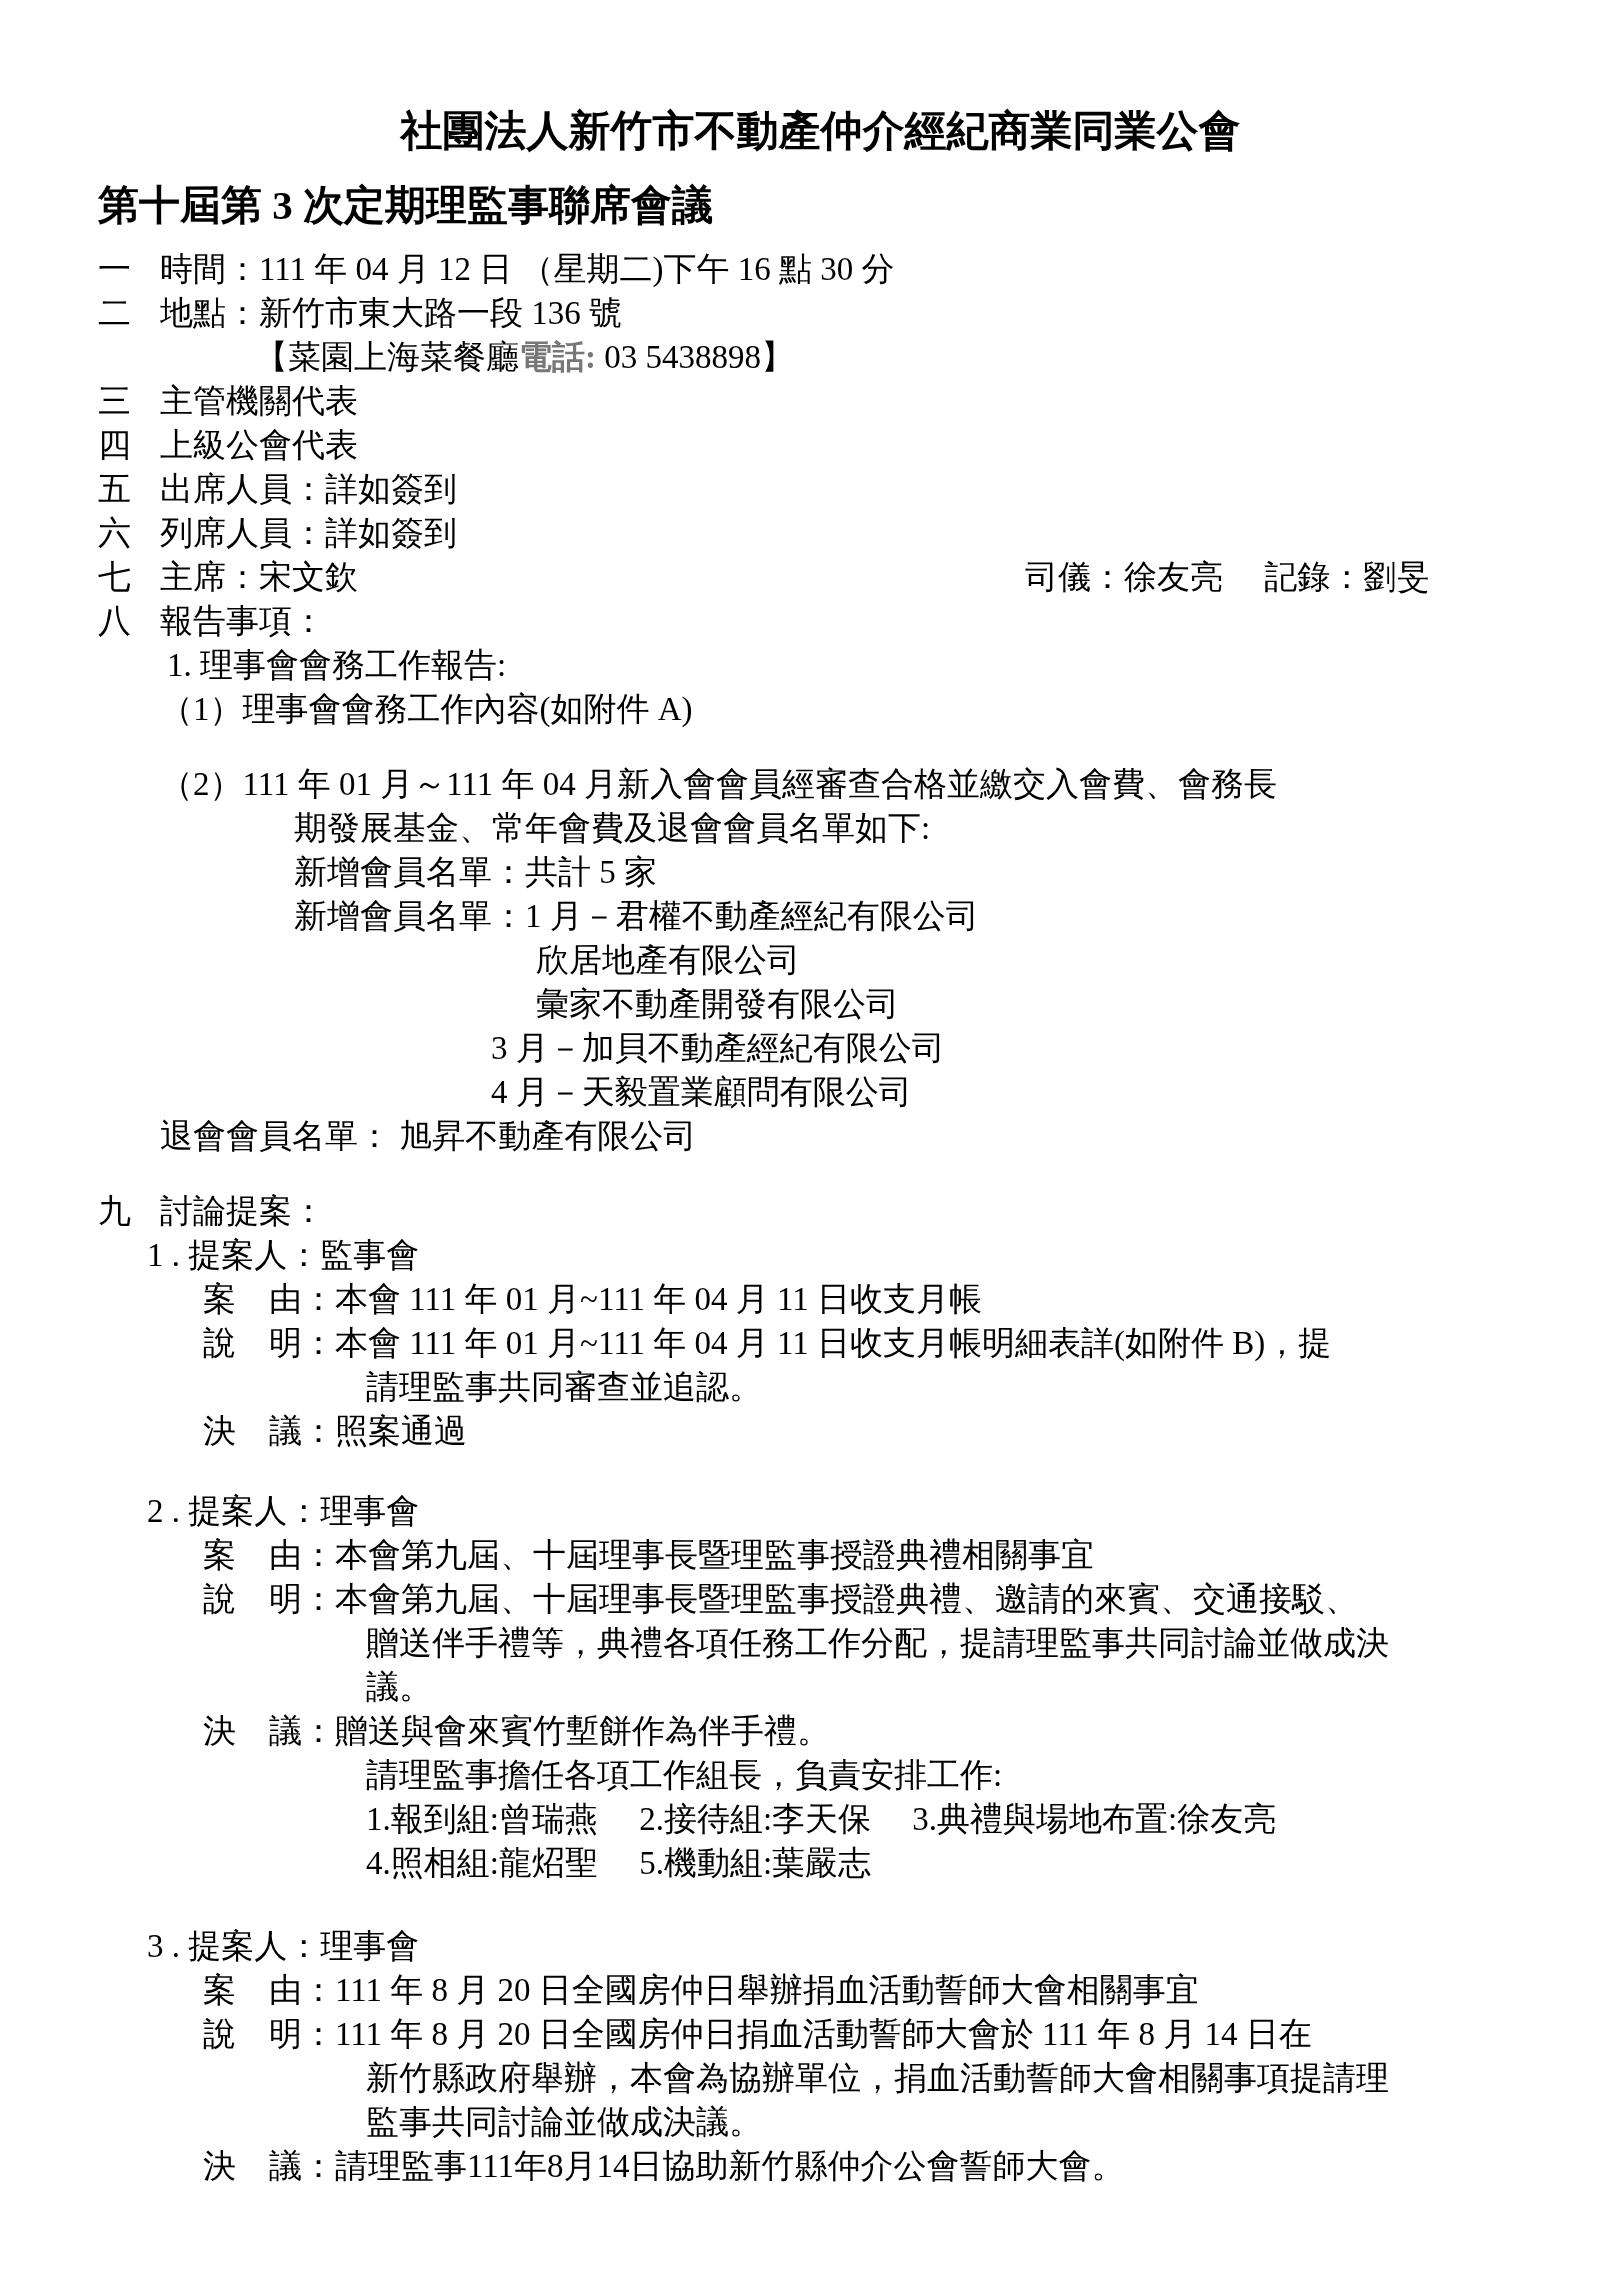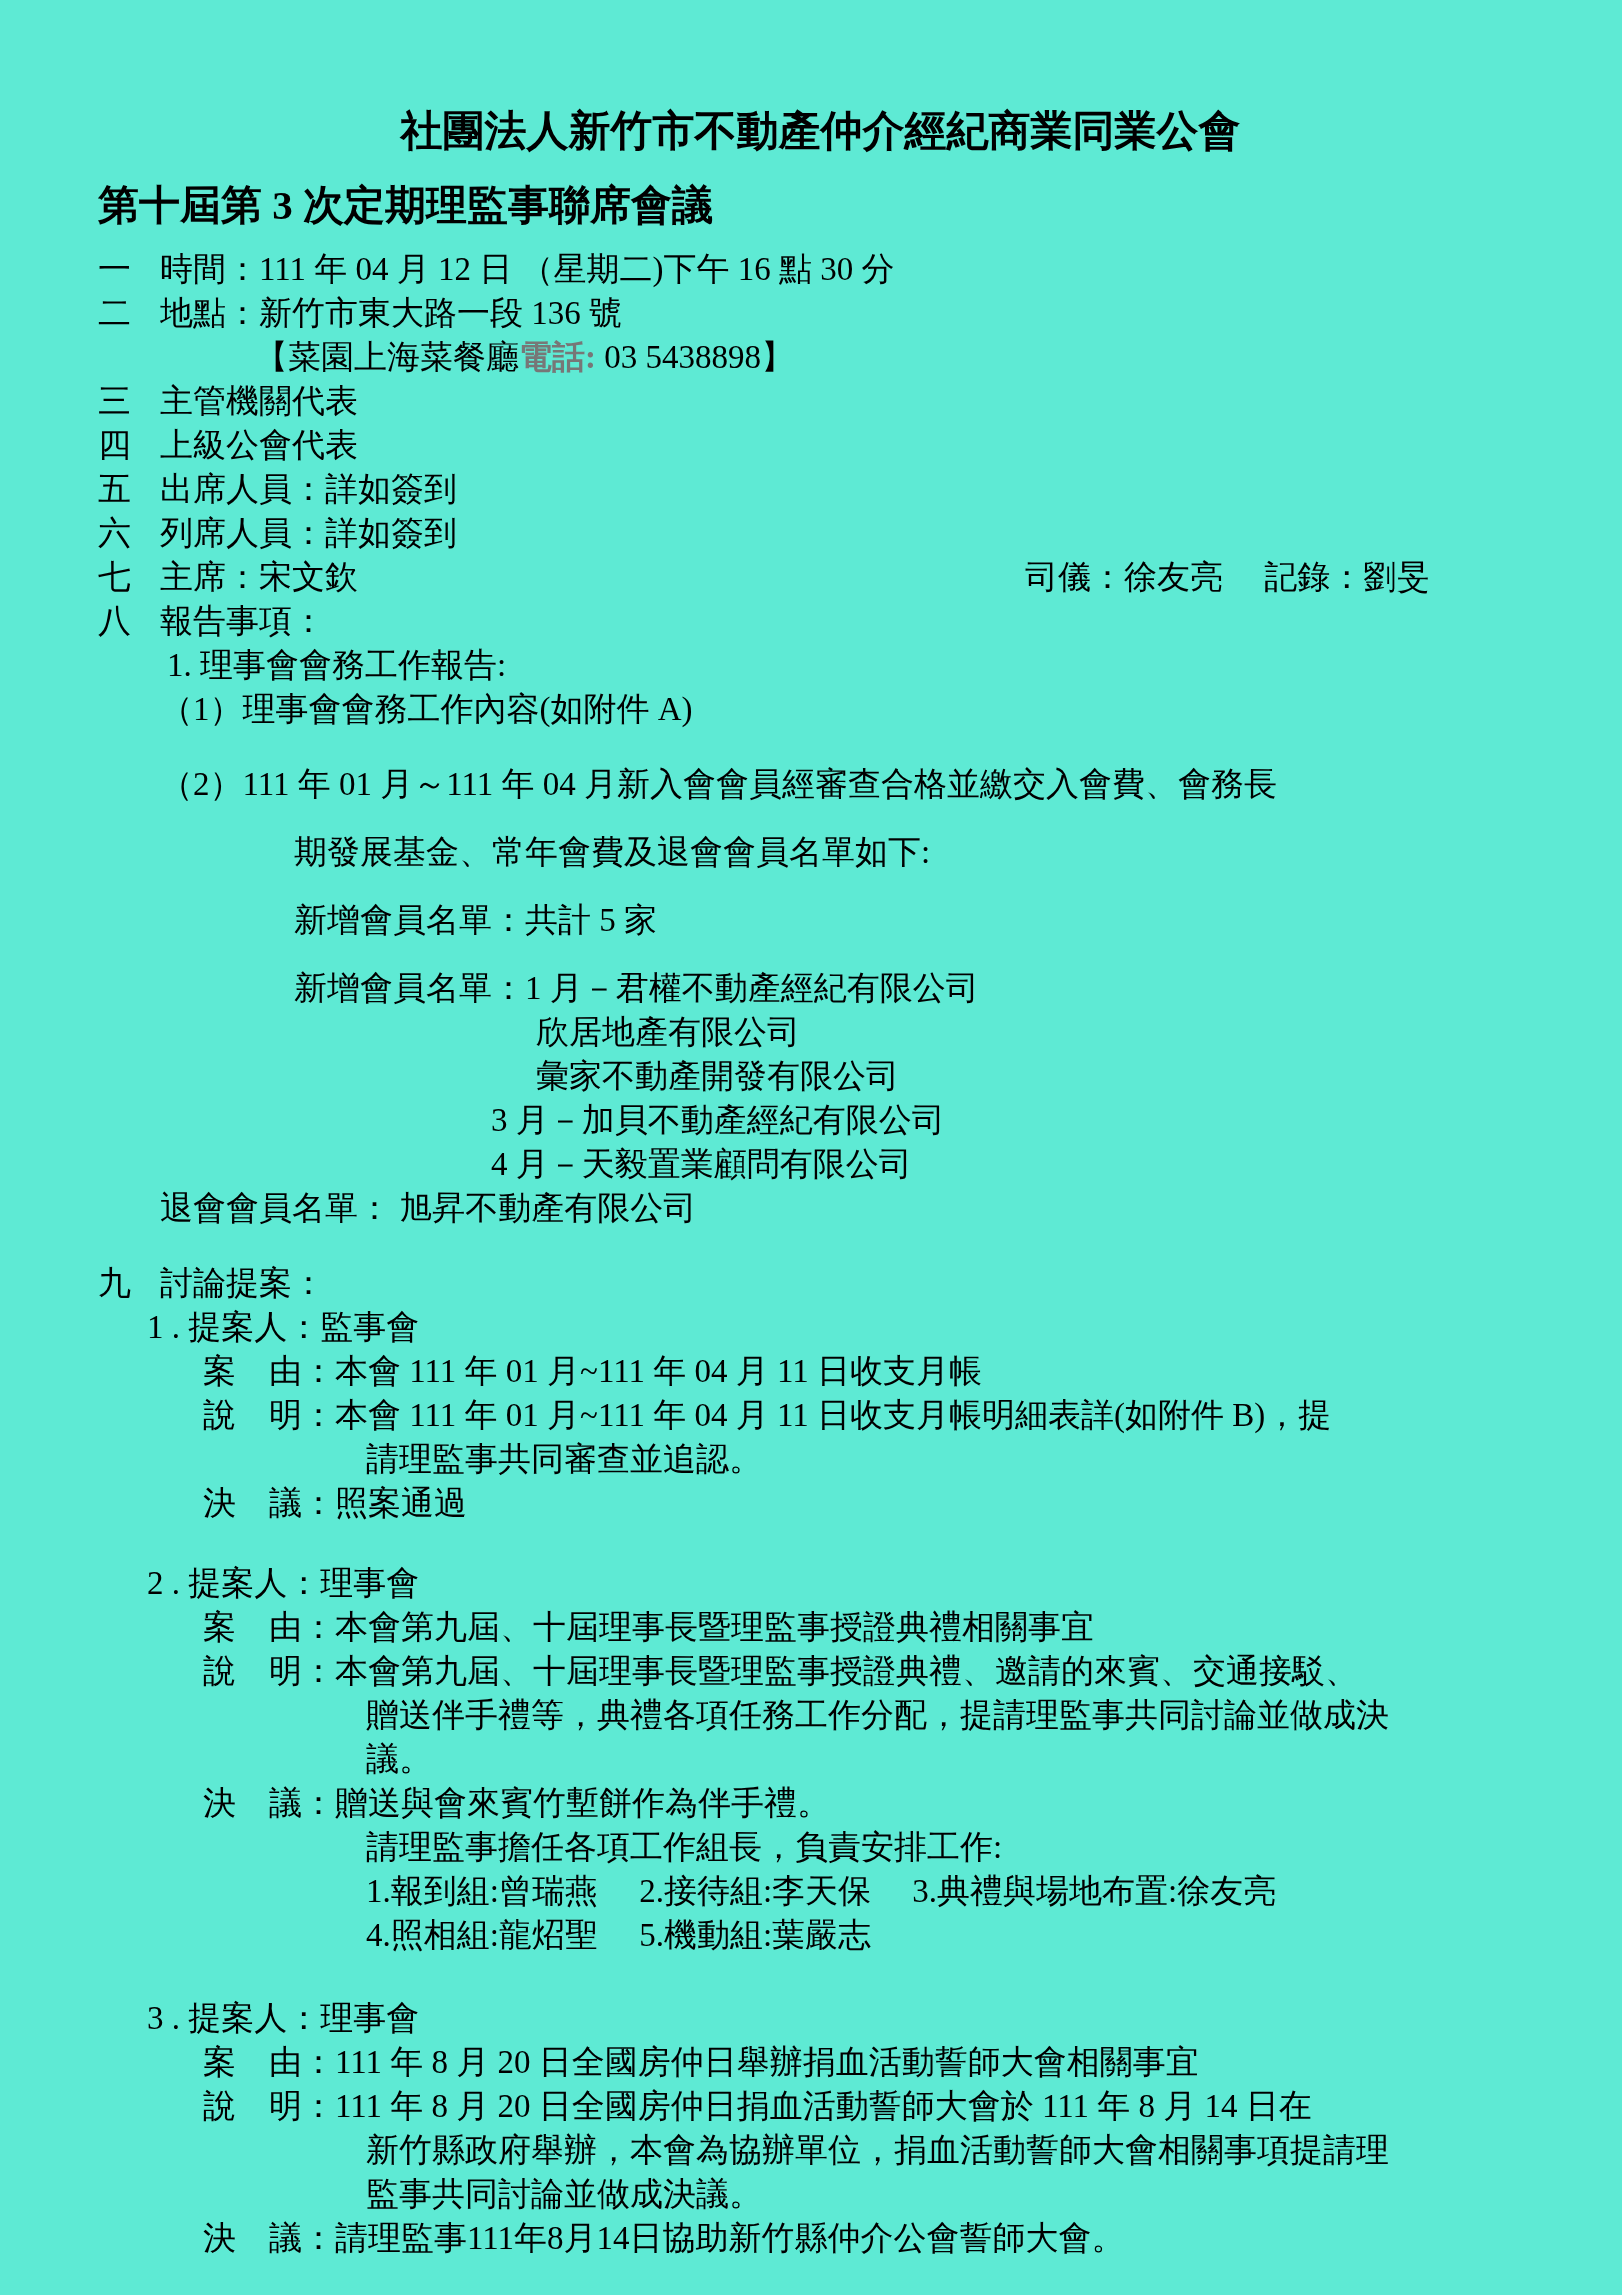--- a/index.html
+++ b/index.html
@@ -1,29 +1,29 @@
 <!DOCTYPE html>
 <html style="font-size:10.5px"><head>
 <meta charset="utf-8">
 <style>
   html,body{margin:0;padding:0;background:#e8e8e8;}
   .page{
-    width:1622px;height:2295px;background:#5eead4;position:relative;
+    width:1622px;height:2295px;background:#ffffff;position:relative;
     font-family:"Liberation Serif","DejaVu Serif",serif;color:#000;
     overflow:hidden;margin:0 auto;
   }
   .content{padding:105px 79px 0 98px;}
   .title{text-align:center;font-size:42px;font-weight:bold;line-height:52px;}
   .subtitle{font-size:41px;font-weight:bold;line-height:52px;margin-top:22px;}
   .docbody{margin-top:15.7px;font-size:33px;line-height:44px;}
   .line{white-space:pre;}
   .marker{display:inline-block;width:62px;}
   .ind-a{margin-left:69px;}   
   .ind-b{margin-left:62px;}   
-  .ind-c{margin-left:196px;margin-top:24px;}   
+  .ind-c{margin-left:196px;}   
   .ind-d{margin-left:438px;}   
   .ind-e{margin-left:393px;}   
   .ind-f{margin-left:49px;}    
   .ind-g{margin-left:105px;}   
   .ind-h{margin-left:268px;}   
   .ind-v{margin-left:157px;}   
   .gray{color:#777777;font-weight:bold;text-align:center;}
   .right-note{margin-left:667px;}
   .sp48{height:31px;}
   .sp55{height:36px;}

